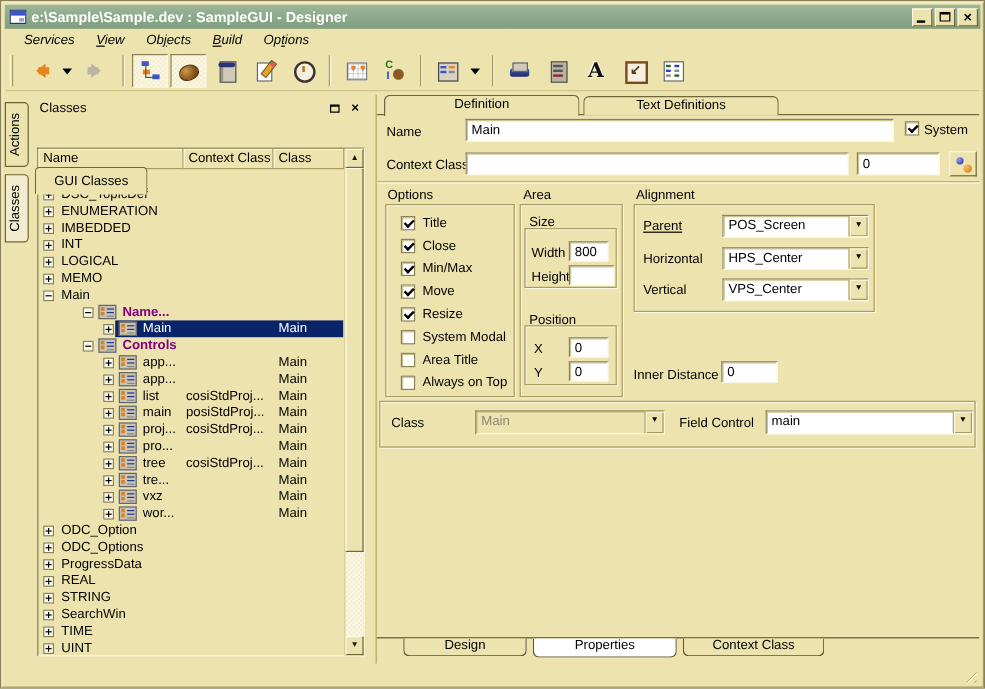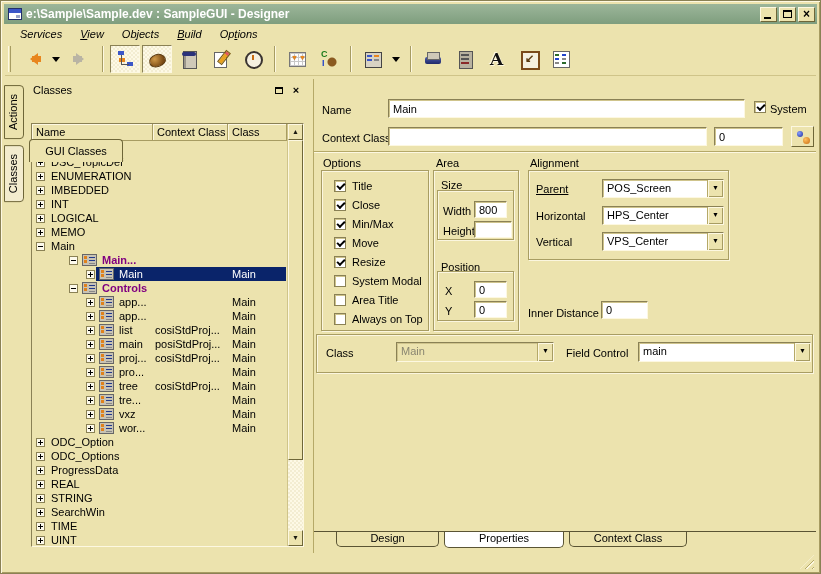--- a/index.html
+++ b/index.html
@@ -304,21 +304,21 @@
             </div>
             <div class="trow">
               <span class="tind" style="width: 4px;"></span>
               <span class="texp"></span>
               <span class="tname">Main</span>
             </div>
             <div class="trow cat">
               <span class="tind" style="width: 37px;"></span>
               <span class="texp"></span>
               <span class="form-ico"></span>
-              <span class="tname">Main...</span>
+              <span class="tname">Name...</span>
             </div>
             <div class="trow sel">
               <span class="tind" style="width: 54px;"></span>
               <span class="texp plus"></span>
               <span class="form-ico"></span>
               <span class="tname">Main</span>
               <span class="tcls">Main</span>
             </div>
             <div class="trow cat">
               <span class="tind" style="width: 37px;"></span>
@@ -446,20 +446,24 @@
         <div class="sbtn">▲</div>
         <div class="strack">
           <div class="sthumb"></div>
         </div>
         <div class="sbtn">▼</div>
       </div>
     </div>
   </div>
 
   <div class="right-panel">
+    <div class="rtabs">
+        <div class="rtab active" style="left: 6px; width: 163px;">Definition</div>
+        <div class="rtab" style="left: 172px; width: 163px;">Text Definitions</div>
+      </div>
 
     <div class="flabel" style="left:8px;top:25px">Name</div>
     <input class="tinput" style="left: 74px; top: 20px; width: 357px;" value="Main">
     <span class="cb on" style="position:absolute;left:440px;top:22px"></span>
     <div class="flabel" style="left:456px;top:24px">System</div>
 
     <div class="flabel" style="left:8px;top:53px">Context Class</div>
     <input class="tinput" style="left: 74px; top: 48px; width: 319px;" value="">
     <input class="tinput" style="left: 400px; top: 48px; width: 69px;" value="0">
     <span class="balls-btn" style="left:477px;top:47px"></span>

